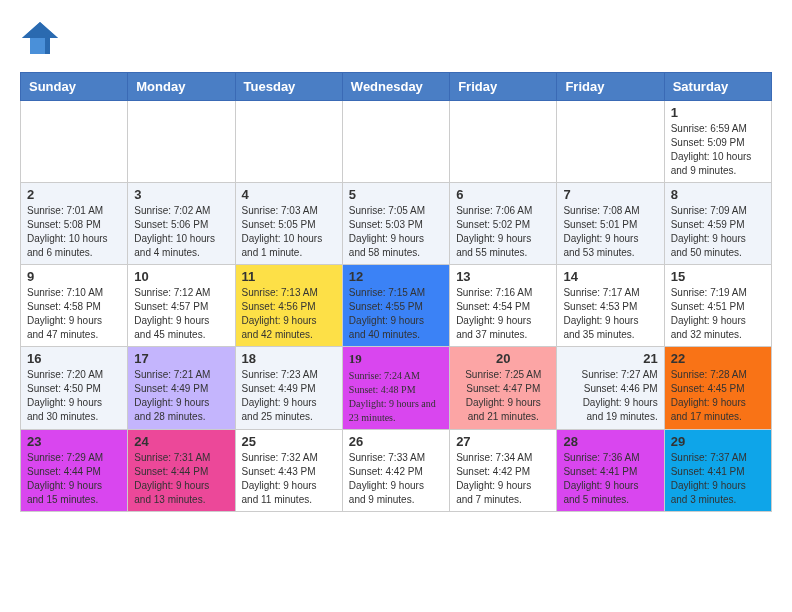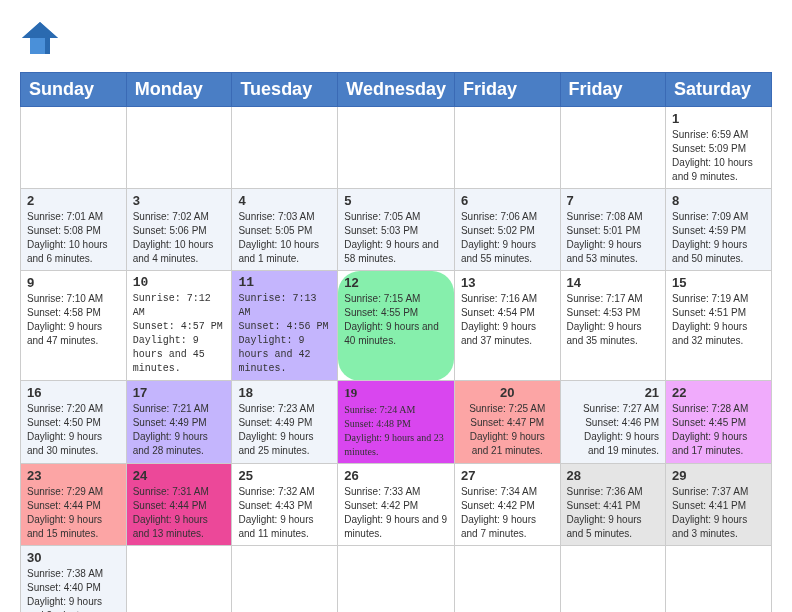--- a/index.html
+++ b/index.html
@@ -47,21 +47,21 @@
       color: #555;
     }
     .calendar {
       width: 100%;
       border-collapse: collapse;
       border: 1px solid #ccc;
     }
     .calendar th {
       background-color: #4a7ec5;
       color: #fff;
-      font-size: 18px;
+      font-size: 13px;
       font-weight: bold;
       padding: 6px 8px;
       text-align: left;
       border: 1px solid #3a6ab5;
     }
     .calendar td {
       vertical-align: top;
       border: 1px solid #ccc;
       padding: 4px 6px;
       width: 106px;
@@ -164,29 +164,29 @@
         <td style="background: rgb(240, 244, 250);">
           <span class="day-number">8</span>
           <div class="day-info">Sunrise: 7:09 AM<br>Sunset: 4:59 PM<br>Daylight: 9 hours and 50 minutes.</div>
         </td>
       </tr>
       <tr>
         <td style="background: rgb(255, 255, 255);">
           <span class="day-number">9</span>
           <div class="day-info">Sunrise: 7:10 AM<br>Sunset: 4:58 PM<br>Daylight: 9 hours and 47 minutes.</div>
         </td>
-        <td style="background: rgb(255, 255, 255); font-family: Liberation Mono, monospace;">
+        <td style="background: rgb(255, 255, 255);">
           <span class="day-number">10</span>
           <div class="day-info">Sunrise: 7:12 AM<br>Sunset: 4:57 PM<br>Daylight: 9 hours and 45 minutes.</div>
         </td>
-        <td style="background: #c4b5fd; font-family: Liberation Mono, monospace;">
+        <td style="background: #fde047;">
           <span class="day-number">11</span>
           <div class="day-info">Sunrise: 7:13 AM<br>Sunset: 4:56 PM<br>Daylight: 9 hours and 42 minutes.</div>
         </td>
-        <td style="background: #86efac; border-radius: 22px;">
+        <td style="background: #3b82f6;">
           <span class="day-number">12</span>
           <div class="day-info">Sunrise: 7:15 AM<br>Sunset: 4:55 PM<br>Daylight: 9 hours and 40 minutes.</div>
         </td>
         <td style="background: rgb(255, 255, 255); margin-left: 37px;">
           <span class="day-number">13</span>
           <div class="day-info">Sunrise: 7:16 AM<br>Sunset: 4:54 PM<br>Daylight: 9 hours and 37 minutes.</div>
         </td>
         <td style="background: rgb(255, 255, 255);">
           <span class="day-number">14</span>
           <div class="day-info">Sunrise: 7:17 AM<br>Sunset: 4:53 PM<br>Daylight: 9 hours and 35 minutes.</div>
@@ -214,61 +214,49 @@
           <div class="day-info">Sunrise: 7:24 AM<br>Sunset: 4:48 PM<br>Daylight: 9 hours and 23 minutes.</div>
         </td>
         <td style="background: #fca5a5; text-align: center;">
           <span class="day-number">20</span>
           <div class="day-info">Sunrise: 7:25 AM<br>Sunset: 4:47 PM<br>Daylight: 9 hours and 21 minutes.</div>
         </td>
         <td style="background: rgb(240, 244, 250); text-align: right;">
           <span class="day-number">21</span>
           <div class="day-info">Sunrise: 7:27 AM<br>Sunset: 4:46 PM<br>Daylight: 9 hours and 19 minutes.</div>
         </td>
-        <td style="background: #f0abfc;">
+        <td style="background: #f97316;">
           <span class="day-number">22</span>
           <div class="day-info">Sunrise: 7:28 AM<br>Sunset: 4:45 PM<br>Daylight: 9 hours and 17 minutes.</div>
         </td>
       </tr>
       <tr>
-        <td style="background: #fca5a5; margin-left: 36px;">
+        <td style="background: #d946ef; margin-left: 36px;">
           <span class="day-number">23</span>
           <div class="day-info">Sunrise: 7:29 AM<br>Sunset: 4:44 PM<br>Daylight: 9 hours and 15 minutes.</div>
         </td>
         <td style="background: #ec4899;">
           <span class="day-number">24</span>
           <div class="day-info">Sunrise: 7:31 AM<br>Sunset: 4:44 PM<br>Daylight: 9 hours and 13 minutes.</div>
         </td>
         <td style="background: rgb(255, 255, 255);">
           <span class="day-number">25</span>
           <div class="day-info">Sunrise: 7:32 AM<br>Sunset: 4:43 PM<br>Daylight: 9 hours and 11 minutes.</div>
         </td>
         <td style="background: rgb(255, 255, 255);">
           <span class="day-number">26</span>
           <div class="day-info">Sunrise: 7:33 AM<br>Sunset: 4:42 PM<br>Daylight: 9 hours and 9 minutes.</div>
         </td>
         <td style="background: rgb(255, 255, 255);">
           <span class="day-number">27</span>
           <div class="day-info">Sunrise: 7:34 AM<br>Sunset: 4:42 PM<br>Daylight: 9 hours and 7 minutes.</div>
         </td>
-        <td style="background: #e5e5e5; margin-top: 12px;">
+        <td style="background: #d946ef; margin-top: 12px;">
           <span class="day-number">28</span>
           <div class="day-info">Sunrise: 7:36 AM<br>Sunset: 4:41 PM<br>Daylight: 9 hours and 5 minutes.</div>
         </td>
-        <td style="background: #e5e5e5;">
+        <td style="background: #0ea5e9;">
           <span class="day-number">29</span>
           <div class="day-info">Sunrise: 7:37 AM<br>Sunset: 4:41 PM<br>Daylight: 9 hours and 3 minutes.</div>
         </td>
-      </tr>
-      <tr>
-        <td style="background: rgb(240, 244, 250);">
-          <span class="day-number">30</span>
-          <div class="day-info">Sunrise: 7:38 AM<br>Sunset: 4:40 PM<br>Daylight: 9 hours and 2 minutes.</div>
-        </td>
-        <td class="empty-cell"></td>
-        <td class="empty-cell"></td>
-        <td class="empty-cell"></td>
-        <td class="empty-cell"></td>
-        <td class="empty-cell"></td>
-        <td class="empty-cell"></td>
       </tr>
     </tbody>
 </table>
 
 </body></html>

